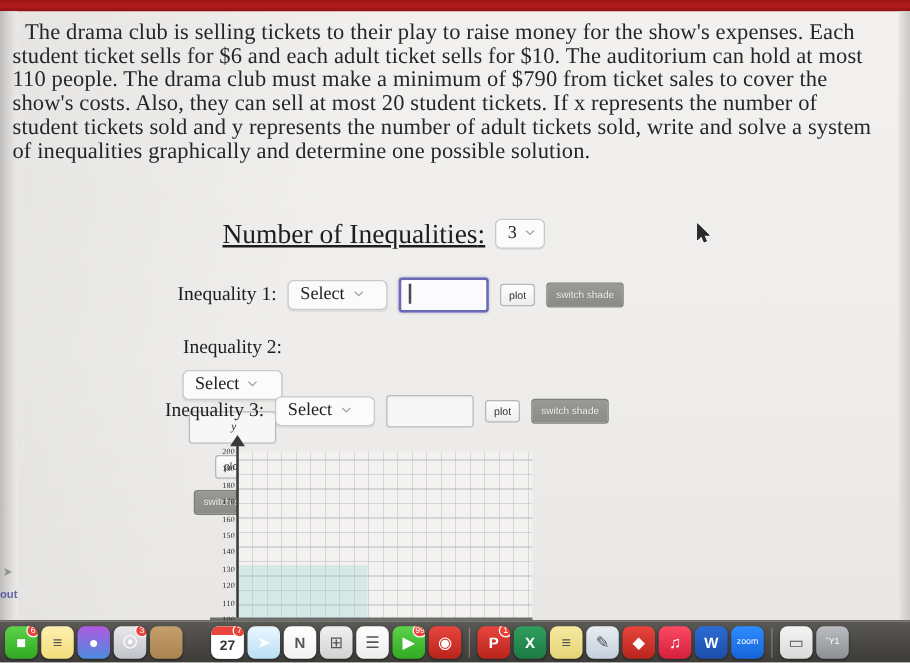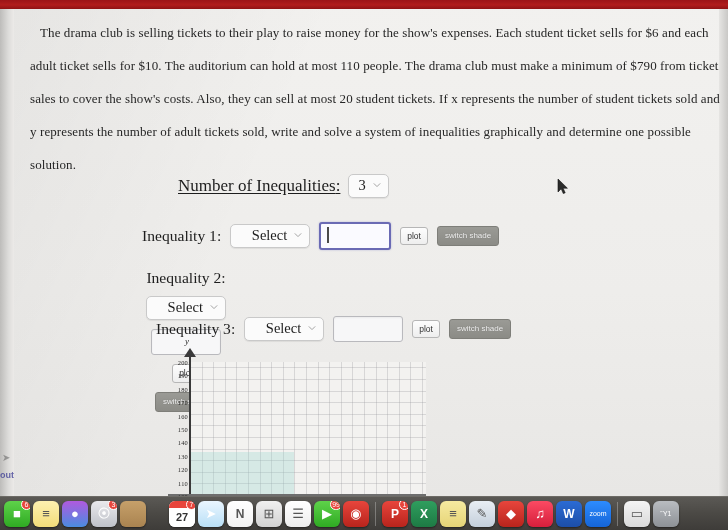--- a/index.html
+++ b/index.html
@@ -25,33 +25,33 @@
     position:absolute;left:0;top:9px;width:14px;height:487px;
     background:linear-gradient(90deg,#bdbcba 0%, #dddcda 60%, #eceae8 100%);
   }
   #rightedge{
     position:absolute;right:0;top:9px;width:9px;height:487px;
     background:linear-gradient(270deg,#c9c8c6 0%,#e6e5e3 100%);
   }
 
   
   #problem{
-    position:absolute;left:30px;top:16px;width:694px;
-    font-size:13px;line-height:33px;color:#262626;
+    position:absolute;left:10px;top:16px;width:694px;
+    font-size:18px;line-height:19px;color:#262626;
     letter-spacing:.1px;
   }
   #problem p{margin:0;text-indent:10px;}
 
   
   #numrow{
     position:absolute;left:178px;top:174px;
     display:flex;align-items:center;gap:8px;
   }
   #numlabel{
-    font-size:17px;color:#1d1d1d;
+    font-size:22px;color:#1d1d1d;
     text-decoration:underline;text-underline-offset:2px;
   }
   #numlabel .colon{text-decoration:none;}
   .sel{
     display:inline-flex;align-items:center;gap:7px;
     background:#fbfbfb;border:1px solid #c9c9c9;border-radius:5px;
     padding:2px 7px 3px 9px;
     font-family:"Liberation Serif",serif;font-size:14.5px;color:#1c1c1c;
     box-shadow:0 1px 1px rgba(0,0,0,.07);
   }
@@ -59,23 +59,23 @@
     width:8px;height:8px;display:inline-block;opacity:.55;
   }
   .chev svg{display:block;}
 
   
   .ineq-row{
     position:absolute;display:flex;align-items:center;gap:9px;
   }
   #row1{left:142px;top:222px;}
   #row2{left:146px;top:269px;flex-direction:column;}
-  #row3{left:156px;top:316px;}
+  #row3{left:132px;top:316px;}
   .ineq-label{font-size:15.6px;color:#1d1d1d;}
-  .sel-wide{min-width:62px;justify-content:flex-end;}
+  .sel-wide{min-width:62px;justify-content:flex-start;}
   .eq-input{
     width:68px;height:24px;
     background:#f7f7f8;border:1px solid #b9b9bd;border-radius:3px;
     box-shadow:inset 0 1px 2px rgba(0,0,0,.05);
     position:relative;
   }
   .eq-input.focused{
     border:2px solid #6a6ab4;background:#fafaff;
     box-shadow:0 0 2px rgba(90,90,180,.4);
   }

